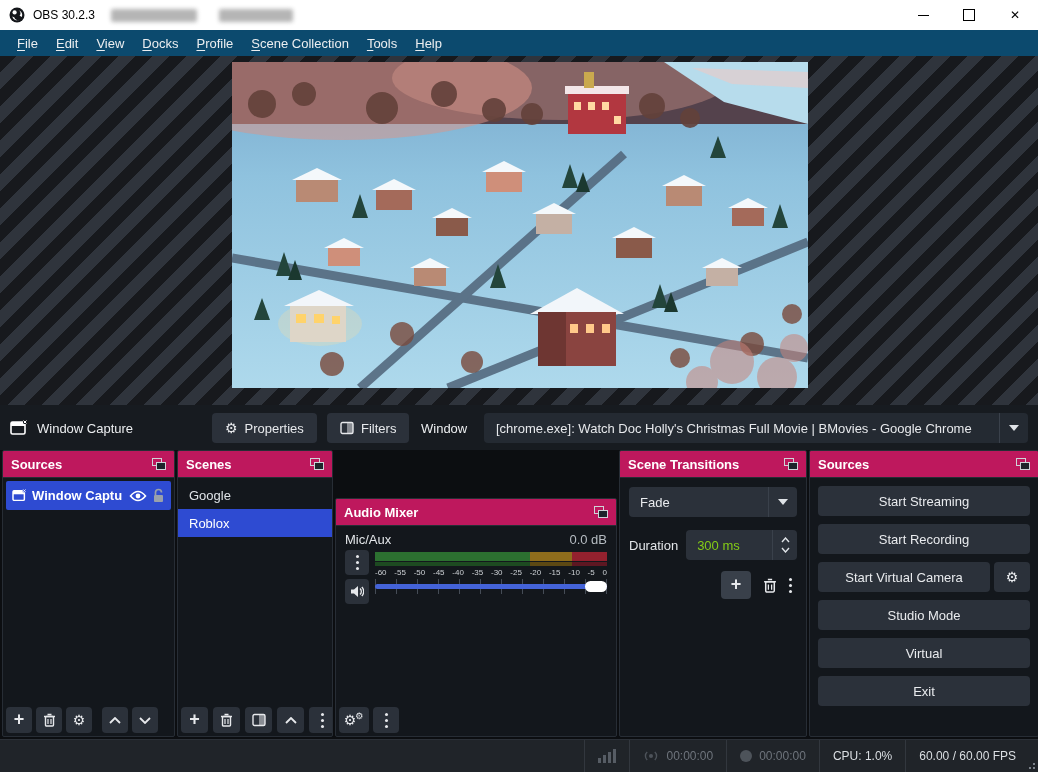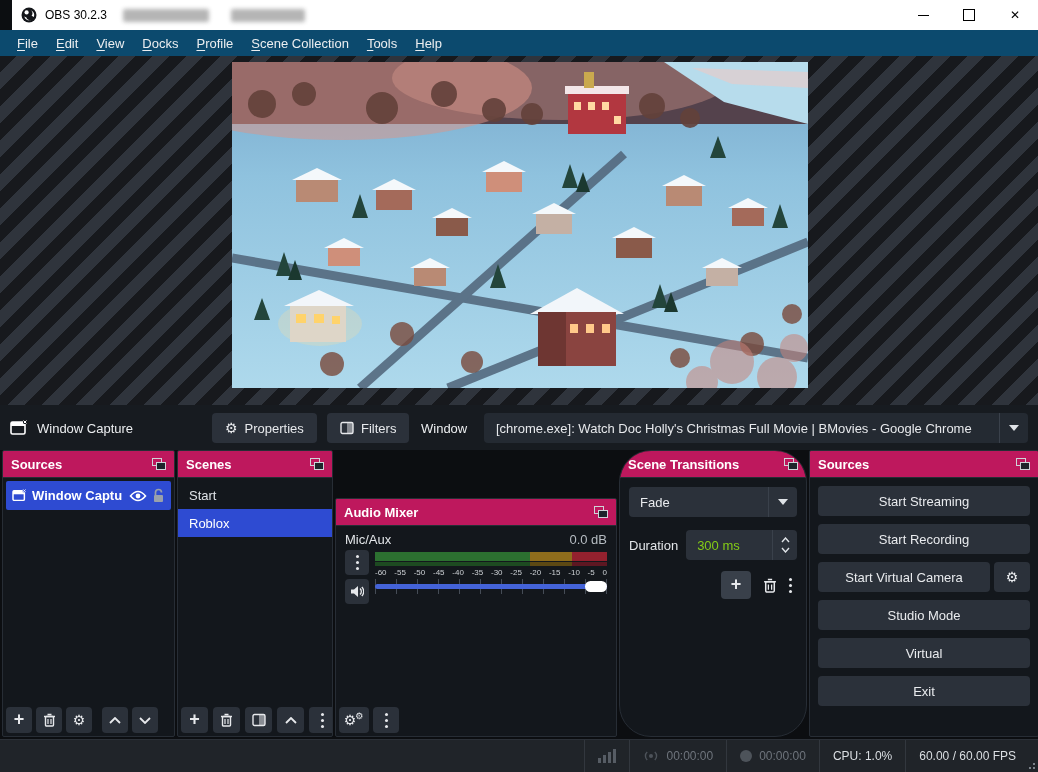--- a/index.html
+++ b/index.html
@@ -1,21 +1,21 @@
 <!DOCTYPE html>
 <html><head>
 <meta charset="utf-8">
 <style>
   html,body{margin:0;padding:0;background:#000;}
   #app{position:relative;width:1038px;height:772px;background:#0c0e11;overflow:hidden;
        font-family:"Liberation Sans","DejaVu Sans",sans-serif;color:#e7e9ec;}
   u{text-decoration:underline;text-underline-offset:2px;text-decoration-thickness:1px;}
 
   
-  .titlebar{position:absolute;top:0;left:12px;right:0;height:30px;background:#ffffff;color:#000;
+  .titlebar{position:absolute;top:0;left:0;right:0;height:30px;background:#ffffff;color:#000;
             display:flex;align-items:center;font-size:12px;}
   .obs-logo{margin-left:9px;width:16px;height:16px;}
   .title-text{margin-left:8px;}
   .redact{height:13px;border-radius:2px;background:#b5b5b5;filter:blur(2px);}
   .r1{width:86px;margin-left:16px;} .r2{width:74px;margin-left:22px;}
   .win-btns{margin-left:auto;display:flex;height:100%;}
   .win-btn{width:46px;height:100%;display:flex;align-items:center;justify-content:center;color:#000;}
   .min-glyph{display:block;width:11px;height:1px;background:#000;}
   .max-glyph{display:block;width:10px;height:10px;border:1px solid #000;}
   .close-glyph{font-size:12px;line-height:1;}
@@ -41,21 +41,21 @@
               padding-left:12px;overflow:hidden;white-space:nowrap;}
   .sel-arrow-zone{margin-left:auto;width:28px;height:100%;display:flex;align-items:center;justify-content:center;
                   border-left:1px solid #3a414b;flex:none;}
   .tri-down{width:0;height:0;border-left:5px solid transparent;border-right:5px solid transparent;border-top:6px solid #dfe3e7;}
   .win-select .value{flex:1;overflow:hidden;text-overflow:ellipsis;}
 
   
   .docks{position:absolute;top:450px;left:0;right:0;height:289px;background:#0c0e11;}
   .panel{position:absolute;top:0;bottom:2px;background:#13171c;border:1px solid #272d35;border-radius:2px;overflow:hidden;}
   #p-sources{left:2px;width:171px;} #p-scenes{left:177px;width:154px;} #p-mixer{left:335px;width:280px;margin-top:48px;}
-  #p-trans{left:619px;width:186px;border-radius:32px;} #p-controls{left:809px;width:228px;}
+  #p-trans{left:619px;width:186px;} #p-controls{left:809px;width:228px;}
   .panel-header{height:26px;background:#be185d;border-bottom:1px solid #272d35;display:flex;align-items:center;
                 padding:0 8px;font-size:13px;font-weight:bold;color:#fff;}
   .popout{margin-left:auto;position:relative;width:14px;height:12px;}
   .popout::before{content:"";position:absolute;left:0;top:0;width:8px;height:6px;border:1px solid #cfd3d8;}
   .popout::after{content:"";position:absolute;right:0;bottom:0;width:8px;height:6px;border:1px solid #cfd3d8;background:#1e242b;}
 
   .panel-footer{position:absolute;left:3px;bottom:3px;display:flex;gap:4px;}
   .tool-btn{width:26px;height:26px;background:#2b313a;border-radius:4px;display:flex;align-items:center;
             justify-content:center;color:#e7e9ec;flex:none;}
   .tool-btn.sp{margin-left:6px;}
@@ -383,21 +383,21 @@
       </div>
     </div>
 
     <div class="panel" id="p-scenes">
       <div class="panel-header">
         <span>Scenes</span>
         <span class="popout"></span>
       </div>
       <div class="scene-list">
         <div class="scene-row">
-            <span>Start</span>
+            <span>Google</span>
           </div>
         <div class="scene-row selected">
             <span>Roblox</span>
           </div>
       </div>
       <div class="panel-footer" style="gap:5px;">
         <div class="tool-btn" style="width:27px">
             <span class="plus-glyph">+</span>
           </div>
         <div class="tool-btn" style="width:27px">

